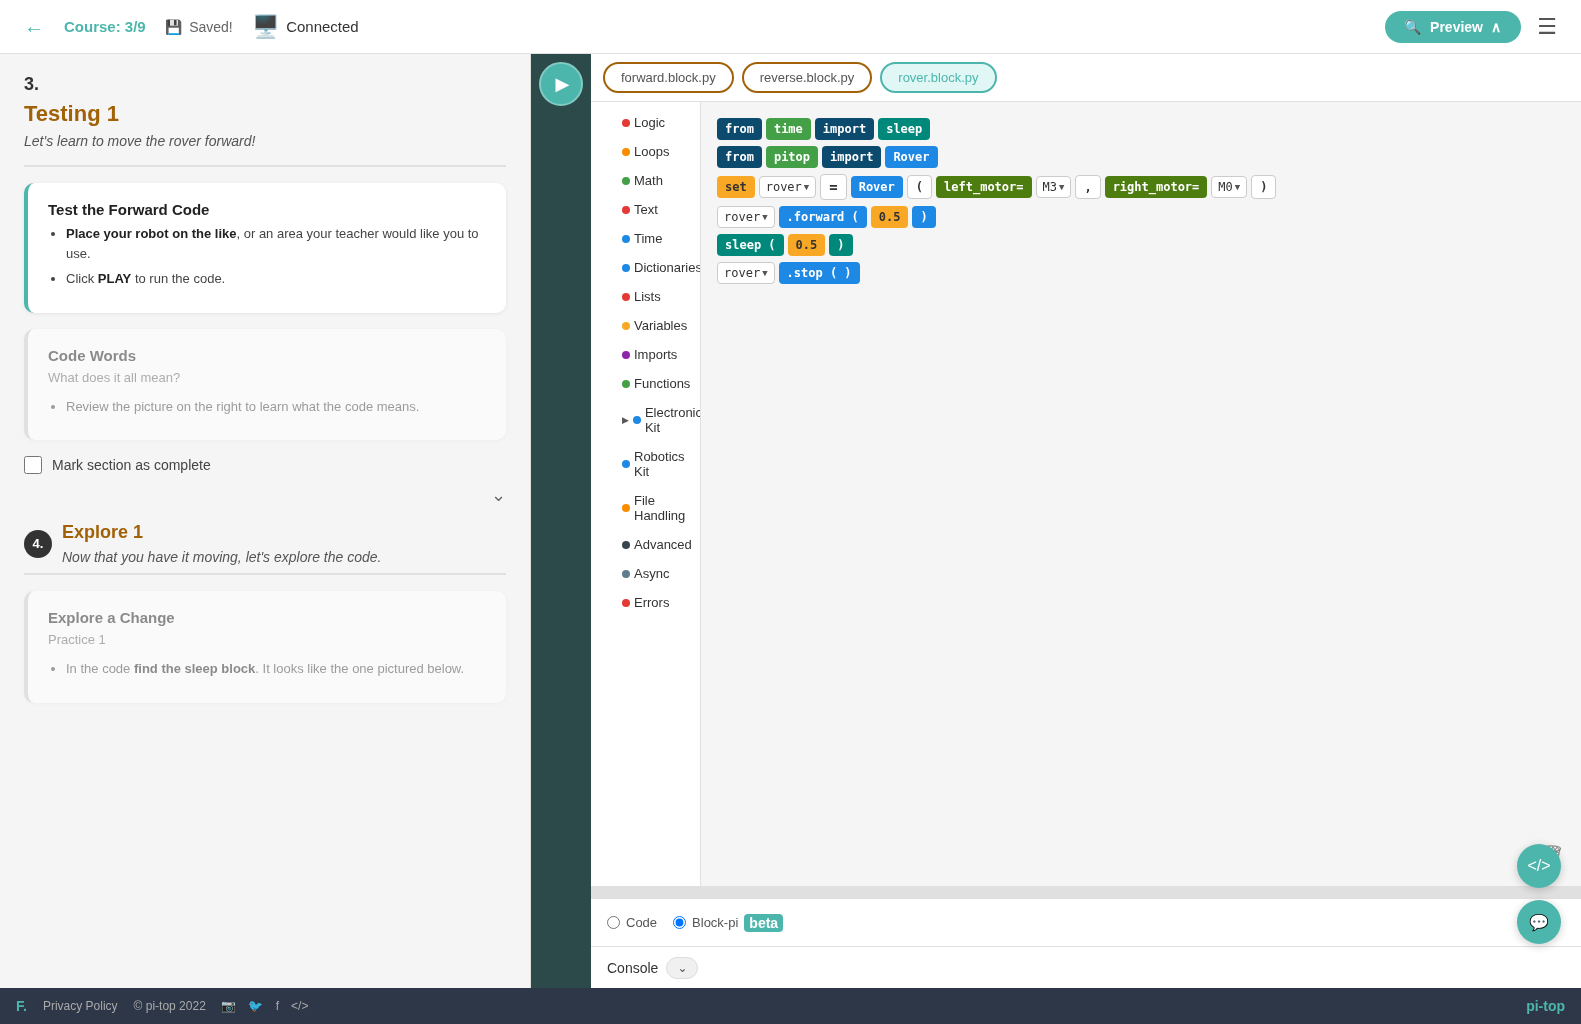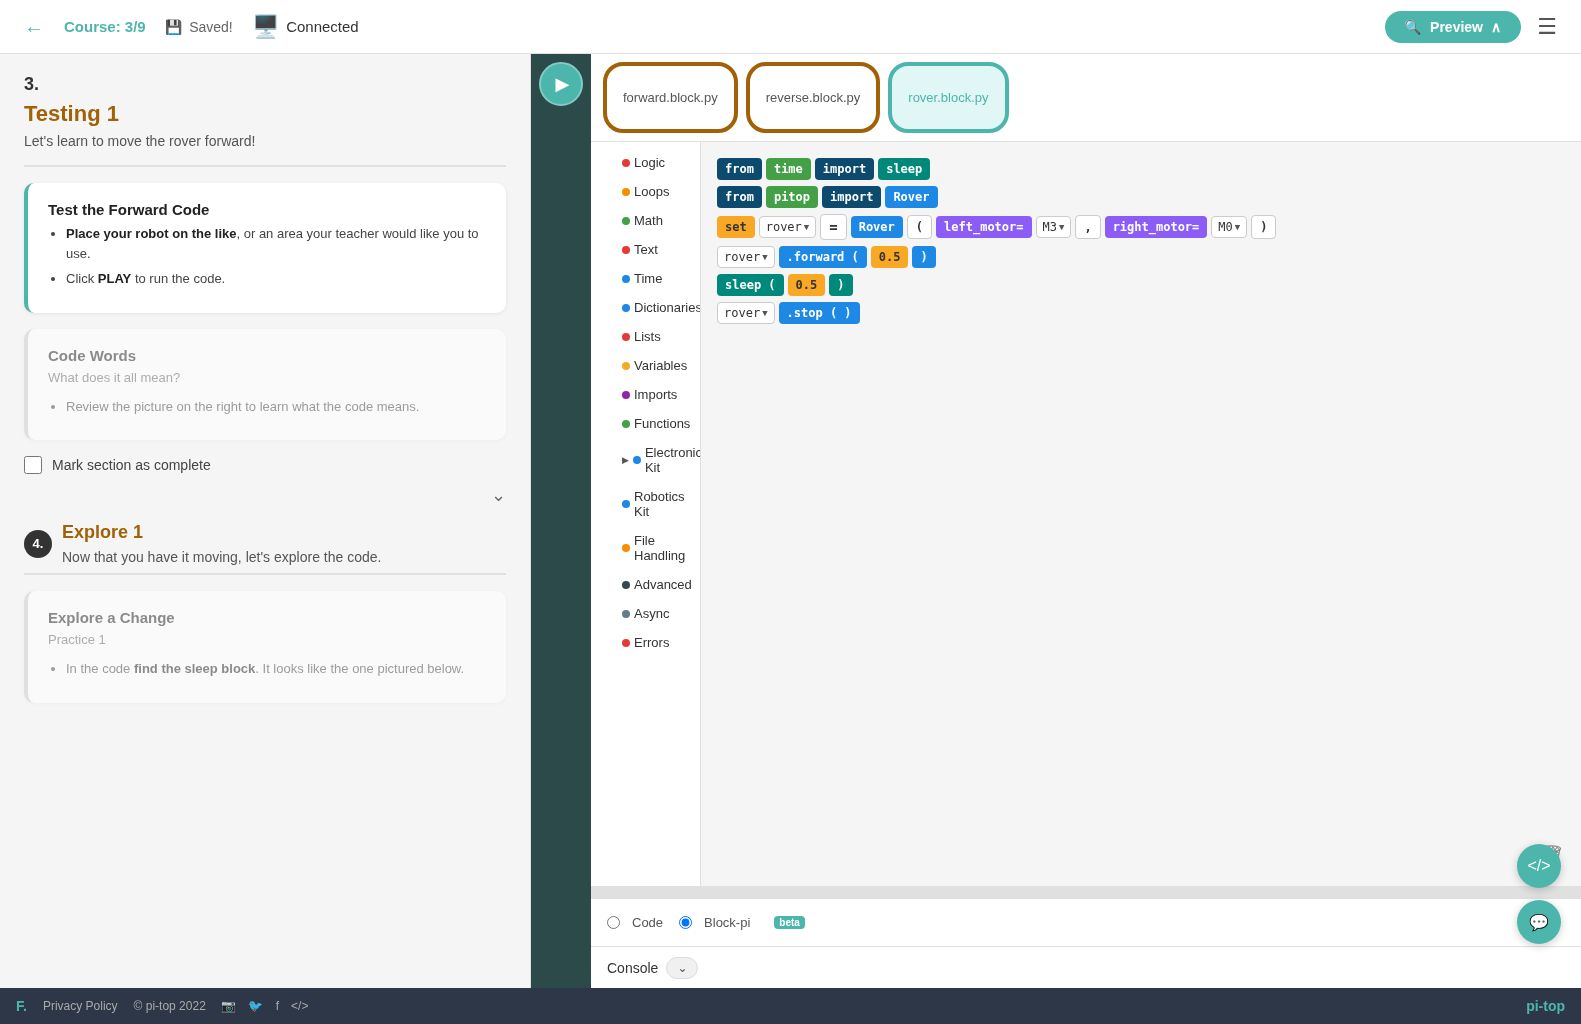--- a/index.html
+++ b/index.html
@@ -26,21 +26,21 @@
 
     
     .main-layout { display: flex; height: calc(100vh - 54px - 36px); }
 
     
     .left-panel { width: 530px; min-width: 530px; overflow-y: auto; padding: 20px 24px; background: #f5f5f5; }
 
     
     .step-number { font-size: 18px; font-weight: 700; color: #333; margin-bottom: 6px; }
     .step-title { font-size: 22px; font-weight: 700; color: #a16207; margin-bottom: 6px; }
-    .step-desc { font-size: 14px; color: #555; margin-bottom: 16px; }
+    .step-desc { font-size: 14px; color: #555; margin-bottom: 16px; font-style: italic; }
     .step-divider { border: none; border-top: 2px solid #e0e0e0; margin-bottom: 16px; }
 
     
     .card {
       background: #fff; border-radius: 10px; padding: 18px 20px;
       margin-bottom: 16px; border-left: 4px solid #4db6ac;
       box-shadow: 0 1px 4px rgba(0,0,0,0.07);
     }
     .card-dimmed { opacity: 0.5; border-left-color: #ccc; }
     .card-title { font-size: 15px; font-weight: 700; color: #222; margin-bottom: 6px; }
@@ -74,22 +74,22 @@
       width: 44px; height: 44px; border-radius: 50%; background: #4db6ac;
       display: flex; align-items: center; justify-content: center;
       cursor: pointer; border: 2px solid #80cbc4;
     }
     .play-arrow { color: #fff; font-size: 18px; margin-left: 3px; }
 
     
     .editor-area { flex: 1; display: flex; flex-direction: column; }
     .file-tabs { display: flex; align-items: center; gap: 8px; padding: 8px 12px; background: #fff; border-bottom: 1px solid #e0e0e0; }
     .file-tab {
-      padding: 24px 16px; border-radius: 20px; font-size: 13px; cursor: pointer;
-      border: 4px solid #a16207; background: #fff; color: #555;
+      padding: 6px 16px; border-radius: 20px; font-size: 13px; cursor: pointer;
+      border: 2px solid #a16207; background: #fff; color: #555;
     }
     .file-tab.active { border-color: #4db6ac; color: #4db6ac; background: #e0f7f5; }
 
     
     .block-editor { flex: 1; display: flex; overflow: hidden; background: #f0f0f0; }
 
     
     .cat-sidebar {
       width: 110px; background: #fff; border-right: 1px solid #e0e0e0;
       overflow-y: auto; padding: 6px 0;
@@ -111,35 +111,35 @@
       display: inline-flex; align-items: center; gap: 3px;
       padding: 4px 8px; border-radius: 4px; font-size: 12px; font-weight: 600;
       color: #fff; font-family: monospace;
     }
     .block-keyword { background: #0c4a6e; }
     .block-green { background: #43a047; }
     .block-blue { background: #1e88e5; }
     .block-teal { background: #00897b; }
     .block-white { background: #fff; color: #333; border: 1px solid #ccc; }
     .block-yellow { background: #f9a825; color: #333; }
-    .block-dark { background: #8b5cf6; }
+    .block-dark { background: #4d7c0f; }
 
     .dropdown-block {
       display: inline-flex; align-items: center; gap: 2px;
       background: #fff; color: #333; border: 1px solid #ccc;
       border-radius: 4px; padding: 3px 6px; font-size: 12px; font-family: monospace;
     }
     .dropdown-arrow { font-size: 9px; color: #555; }
 
     
     .bottom-bar { height: 48px; background: #fff; border-top: 1px solid #e0e0e0; display: flex; align-items: center; padding: 0 16px; gap: 16px; }
     .radio-group { display: flex; align-items: center; gap: 16px; }
-    .radio-option { display: flex; align-items: center; gap: 12px; font-size: 13px; color: #555; cursor: pointer; }
+    .radio-option { display: flex; align-items: center; gap: 6px; font-size: 13px; color: #555; cursor: pointer; }
     .radio-option input { cursor: pointer; }
-    .beta-badge { background: #4db6ac; color: #fff; font-size: 10px; border-radius: 4px; padding: 1px 5px; font-weight: 700; margin-left: 12px; }
+    .beta-badge { background: #4db6ac; color: #fff; font-size: 14px; border-radius: 4px; padding: 1px 5px; font-weight: 700; }
 
     .console-bar { height: 42px; background: #fff; border-top: 1px solid #e0e0e0; display: flex; align-items: center; padding: 0 16px; gap: 8px; }
     .console-label { font-size: 14px; color: #333; font-weight: 500; }
     .console-toggle { background: #f0f0f0; border: 1px solid #ddd; border-radius: 12px; padding: 3px 10px; cursor: pointer; font-size: 12px; color: #555; }
 
     
     .trash-icon { position: absolute; bottom: 16px; right: 16px; font-size: 22px; color: #888; cursor: pointer; }
 
     
     .scroll-bar-area { height: 12px; background: #e0e0e0; }

